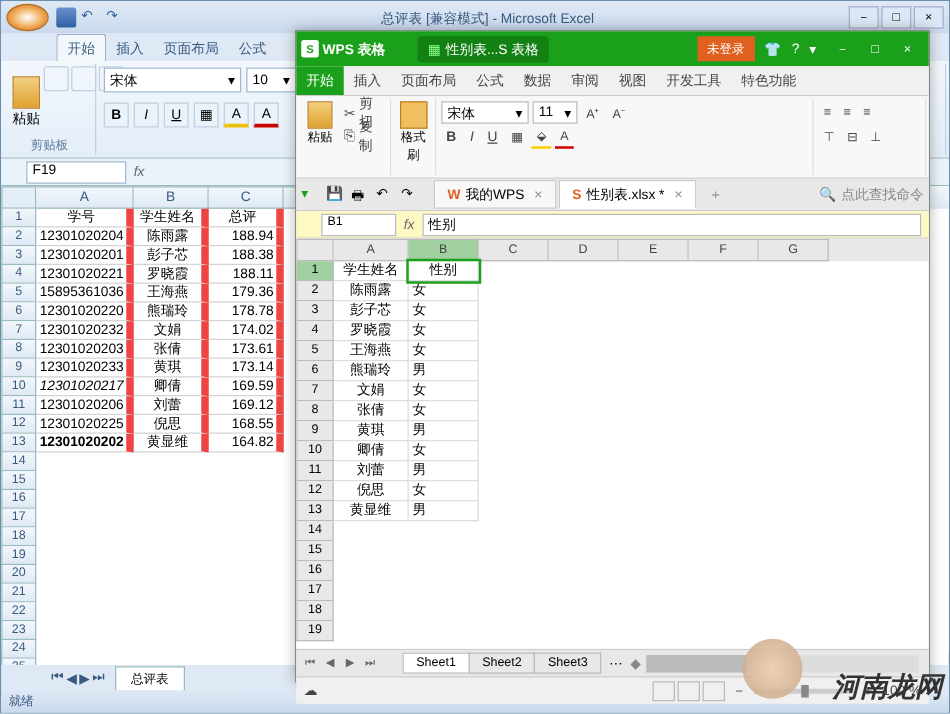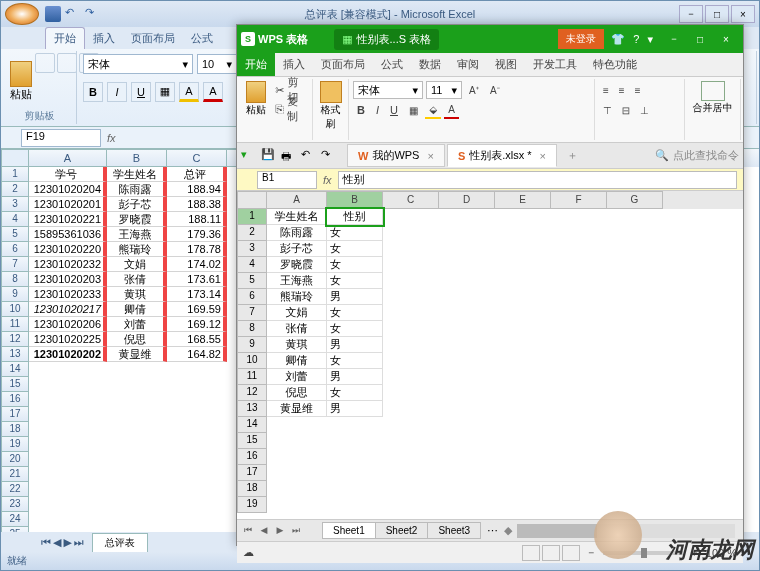--- a/index.html
+++ b/index.html
@@ -34,21 +34,21 @@
 .namebox{width:80px;border:1px solid #a0b8d0;background:#fff;height:18px;margin-left:20px;padding:0 4px;}
 .fx-icon{margin:0 6px;font-style:italic;color:#666;}
 
 .excel-grid{position:relative;background:#fff;}
 .col-headers{display:flex;height:18px;background:linear-gradient(#f2f7fc,#dfe9f5);}
 .corner{width:28px;border:1px solid #9bb;background:#e4eef9;}
 .ch{border:1px solid #9bb;border-left:none;text-align:center;background:linear-gradient(#f2f7fc,#dfe9f5);line-height:16px;color:#3a5a80;}
 .row-headers{position:absolute;left:0;top:18px;width:28px;}
 .rh{height:15px;border:1px solid #9bb;border-top:none;text-align:center;background:linear-gradient(#f2f7fc,#dfe9f5);font-size:10px;color:#3a5a80;line-height:13px;}
 .cells{position:absolute;left:28px;top:18px;}
-.cell{position:absolute;border-right:4px solid #ef4444;border-bottom:1px solid #d4d4d4;height:15px;padding:0 2px;line-height:14px;font-size:11px;white-space:nowrap;overflow:hidden;}
+.cell{position:absolute;border-right:6px solid #ef4444;border-bottom:1px solid #d4d4d4;height:15px;padding:0 2px;line-height:14px;font-size:11px;white-space:nowrap;overflow:hidden;}
 
 .excel-sheet-tabs{position:absolute;bottom:18px;left:0;right:0;height:20px;background:#dfe9f5;display:flex;align-items:center;padding-left:40px;}
 .sheet-tab{padding:2px 12px;background:#fff;border:1px solid #9bb;border-bottom:none;margin-right:-1px;font-size:10px;}
 .excel-status{position:absolute;bottom:0;left:0;right:0;height:18px;background:linear-gradient(#dfe9f5,#c9d9ed);padding:2px 6px;color:#3a5a80;font-size:10px;}
 
 
 .wps-win{position:absolute;left:236px;top:24px;width:508px;height:522px;background:#f0f0f0;border:1px solid #888;box-shadow:0 0 10px rgba(0,0,0,0.3);}
 .wps-title{height:28px;background:#1ba01b;display:flex;align-items:center;padding:0 4px;color:#fff;}
 .wps-logo{font-weight:bold;margin-right:6px;display:flex;align-items:center;gap:3px;}
 .wps-logo .s{background:#fff;color:#1ba01b;width:14px;height:14px;display:inline-flex;align-items:center;justify-content:center;border-radius:2px;font-size:9px;font-weight:bold;}
@@ -365,26 +365,20 @@
         <div class="wbtn">≡</div>
         <div class="wbtn">≡</div>
         <div class="wbtn">≡</div>
       </div>
       <div style="display:flex;gap:2px;">
         <div class="wbtn">⊤</div>
         <div class="wbtn">⊟</div>
         <div class="wbtn">⊥</div>
       </div>
     </div>
-    <div class="wps-group" style="width:56px;align-items:center;">
-      <div style="text-align:center;">
-        <div style="width:24px;height:20px;border:1px solid #8a8;margin:0 auto;"></div>
-        <span style="font-size:10px;">合并居中</span>
-      </div>
-    </div>
   </div>
 
   <div class="wps-tab-bar">
     <span class="icn" style="color:#1ba01b;">▾</span>
     <span class="icn" style="color:#1ba01b;">💾</span>
     <span class="icn">🖶</span>
     <span class="icn">↶</span>
     <span class="icn">↷</span>
     <div id="wps-file-tabs" style="display:flex;gap:2px;margin-left:6px;">
         <div class="wtab">

